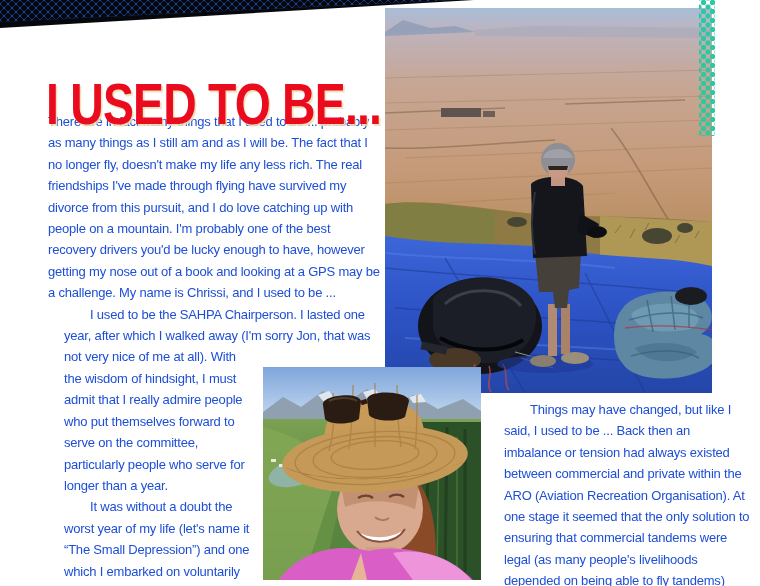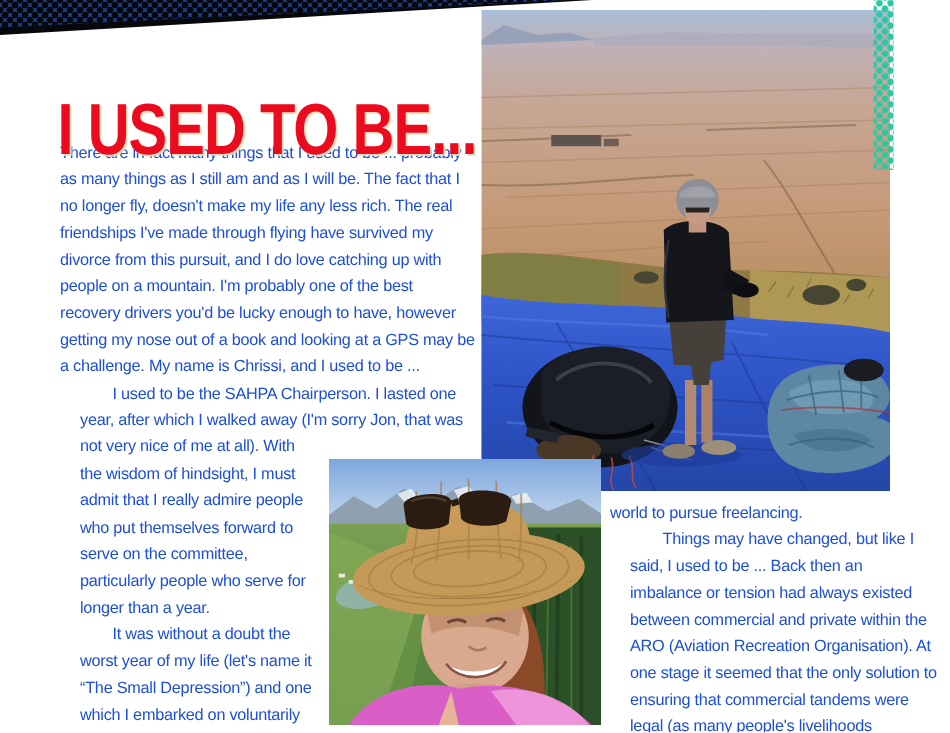--- a/index.html
+++ b/index.html
@@ -261,15 +261,14 @@
 
 <div class="col col-left">
   <div class="float-a"></div>
   <div class="float-b"></div>
   <p>There are in fact many things that I used to be ... probably as many things as I still am and as I will be. The fact that I no longer fly, doesn't make my life any less rich. The real friendships I've made through flying have survived my divorce from this pursuit, and I do love catching up with people on a mountain. I'm probably one of the best recovery drivers you'd be lucky enough to have, however getting my nose out of a book and looking at a GPS may be a challenge. My name is Chrissi, and I used to be ...</p>
   <p class="indent">I used to be the SAHPA Chairperson. I lasted one year, after which I walked away (I'm sorry Jon, that was not very nice of me at all). With the wisdom of hindsight, I must admit that I really admire people who put themselves forward to serve on the committee, particularly people who serve for longer than a year.</p>
   <p class="indent">It was without a doubt the worst year of my life (let's name it “The Small Depression”) and one which I embarked on voluntarily despite being pre-warned by Andre Rainsford that it had been an incredible tough tenure for him. As they say: pride comes before a fall. I didn't realise at what cost the delivery of this voluntary position would come. I don't really think that much can prepare you</p>
 </div>
 
 <div class="col col-right">
-  <p>world to pursue freelancing.</p>
   <p class="indent">Things may have changed, but like I said, I used to be ... Back then an imbalance or tension had always existed between commercial and private within the ARO (Aviation Recreation Organisation). At one stage it seemed that the only solution to ensuring that commercial tandems were legal (as many people's livelihoods depended on being able to fly tandems)</p>
 </div>
 
 </body></html>

